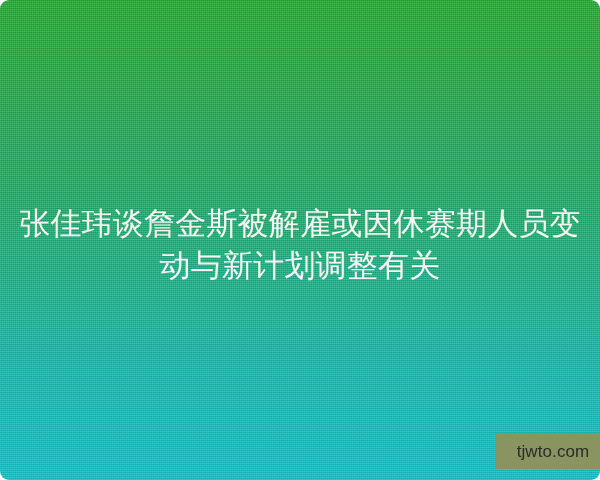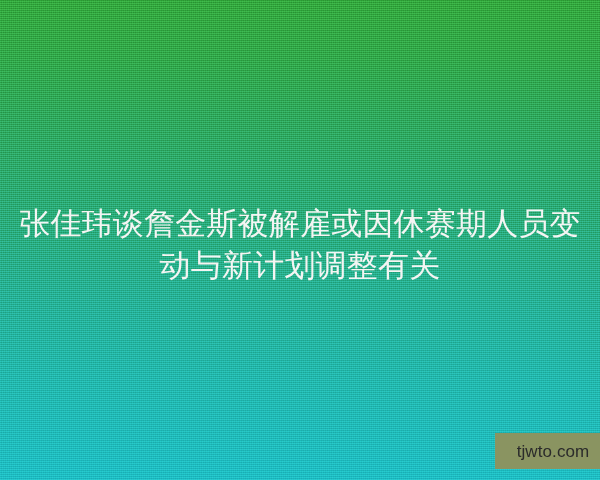--- a/index.html
+++ b/index.html
@@ -7,20 +7,21 @@
     padding: 0;
     background: #ffffff;
   }
 
   #poster {
     position: relative;
     width: 600px;
     height: 480px;
     overflow: hidden;
     font-family: "Liberation Sans", "DejaVu Sans", sans-serif;
+    border-radius: 9px;
   }
 
   
   #bg-gradient {
     position: absolute;
     inset: 0;
     background: linear-gradient(
       to bottom,
       #34a83e 0%,
       #32a84a 12%,

